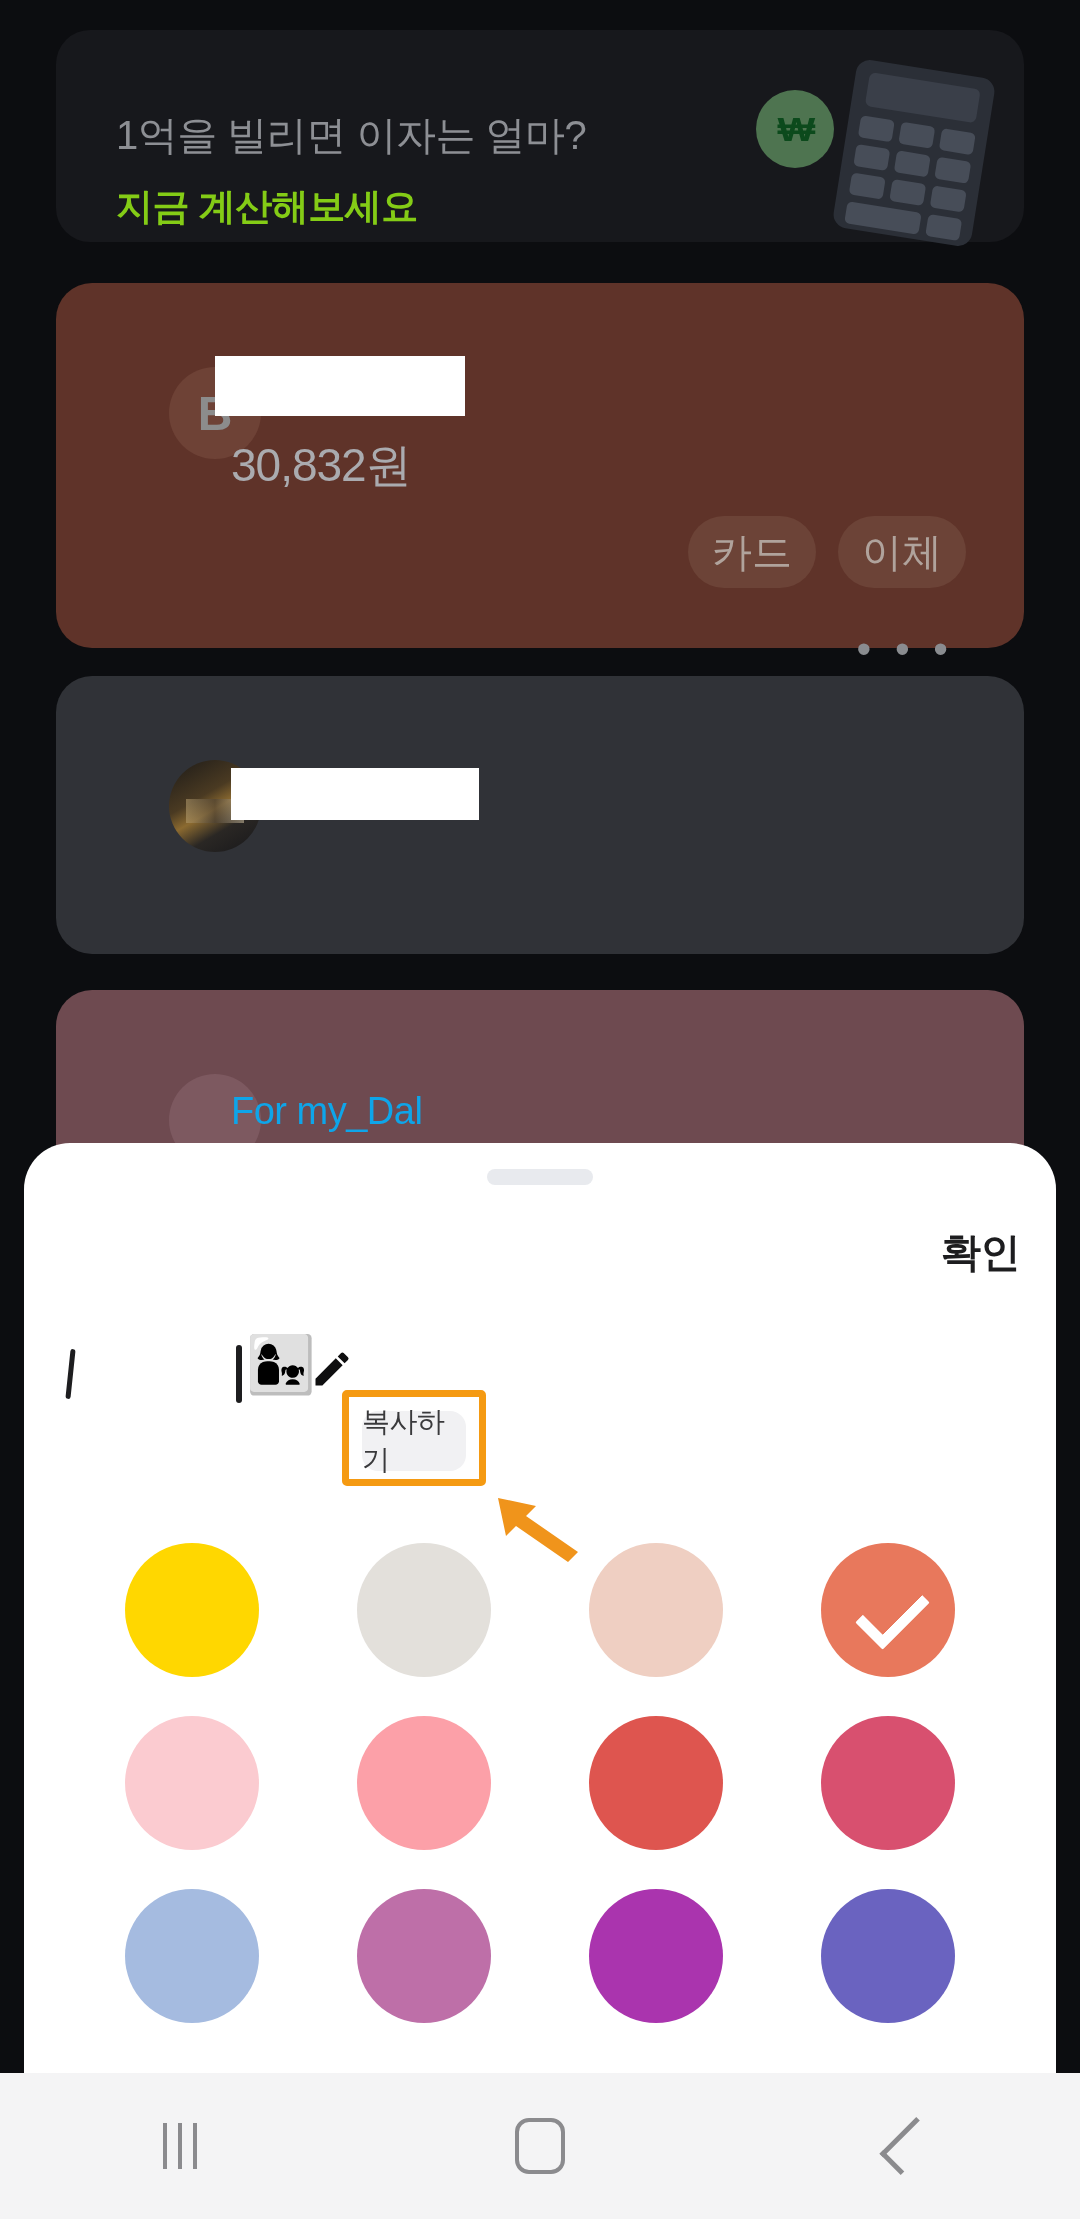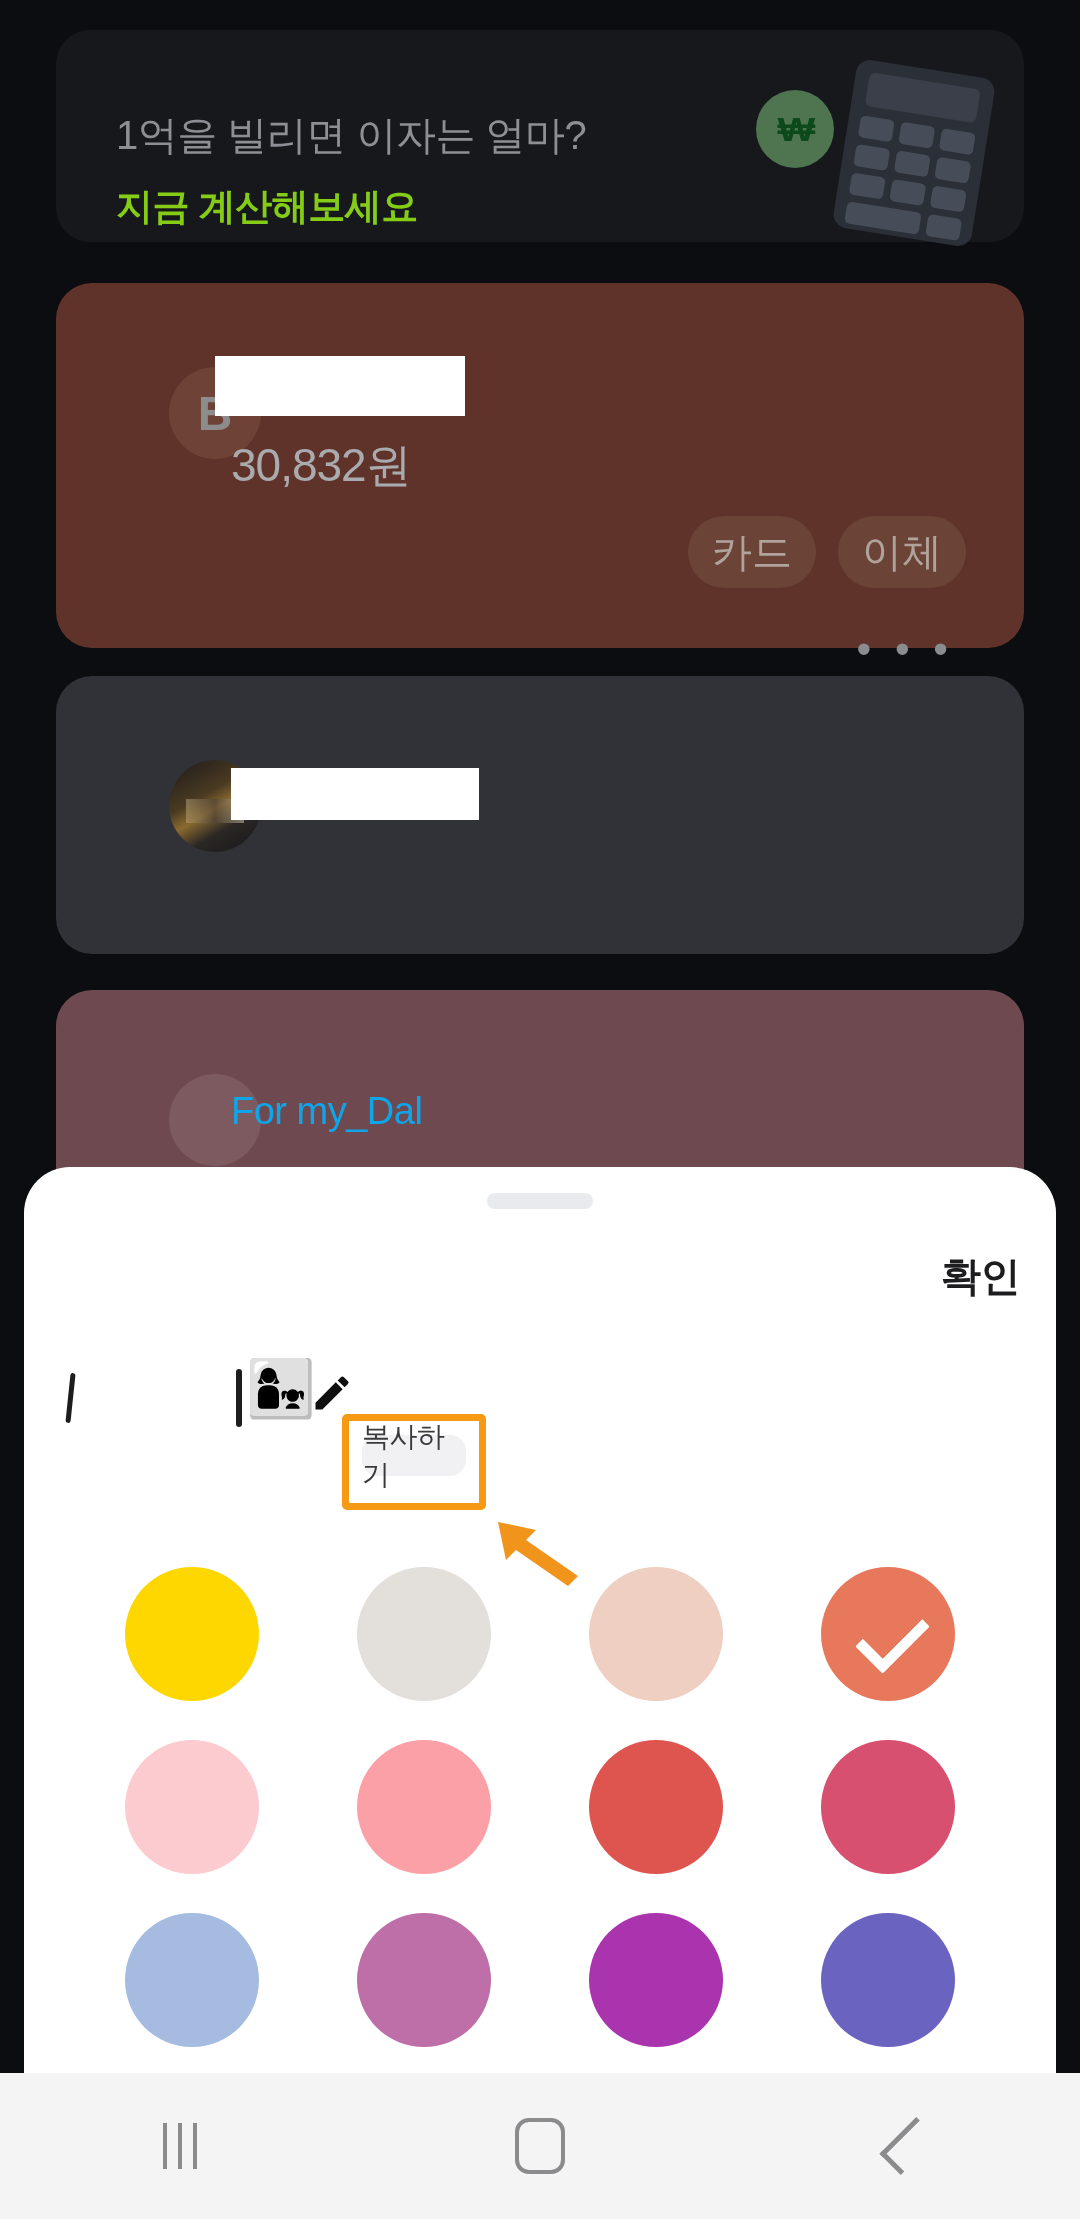--- a/index.html
+++ b/index.html
@@ -128,21 +128,21 @@
     background:#6c4337;
     display:flex; align-items:center; justify-content:center;
     font-size:40px; color:#b0a39c;
   }
 
   
   #bottom-sheet {
     position:absolute; left:24px; top:1143px;
     width:1032px; height:930px;
     background:#ffffff;
-    border-top-left-radius:46px; border-top-right-radius:46px;margin-top:24px;
+    border-top-left-radius:46px; border-top-right-radius:46px;
   }
   #sheet-handle {
     position:absolute; left:50%; top:26px; transform:translateX(-50%);
     width:106px; height:16px; border-radius:8px; background:#e8eaee;
   }
   #sheet-confirm {
     position:absolute; right:36px; top:82px;
     font-size:40px; color:#1d1d1f; font-weight:600; letter-spacing:-0.5px;
   }
 
@@ -167,21 +167,21 @@
     width:44px; height:44px;
   }
 
   #account-number {
     position:absolute; left:52px; top:278px;
     font-size:36px; color:#3a3a3c; letter-spacing:-0.5px;
   }
 
   #copy-button {
     position:absolute; left:338px; top:268px;
-    width:104px; height:41px; border-radius:16px;
+    width:104px; height:60px; border-radius:16px;
     background:#f1f1f3;
     display:flex; align-items:center; justify-content:center;
     font-size:28px; color:#3a3a3c; letter-spacing:-0.5px;
   }
   #copy-highlight {
     position:absolute; left:318px; top:247px;
     width:144px; height:96px;
     border:7px solid #F59A12; border-radius:5px;
     pointer-events:none;
   }

